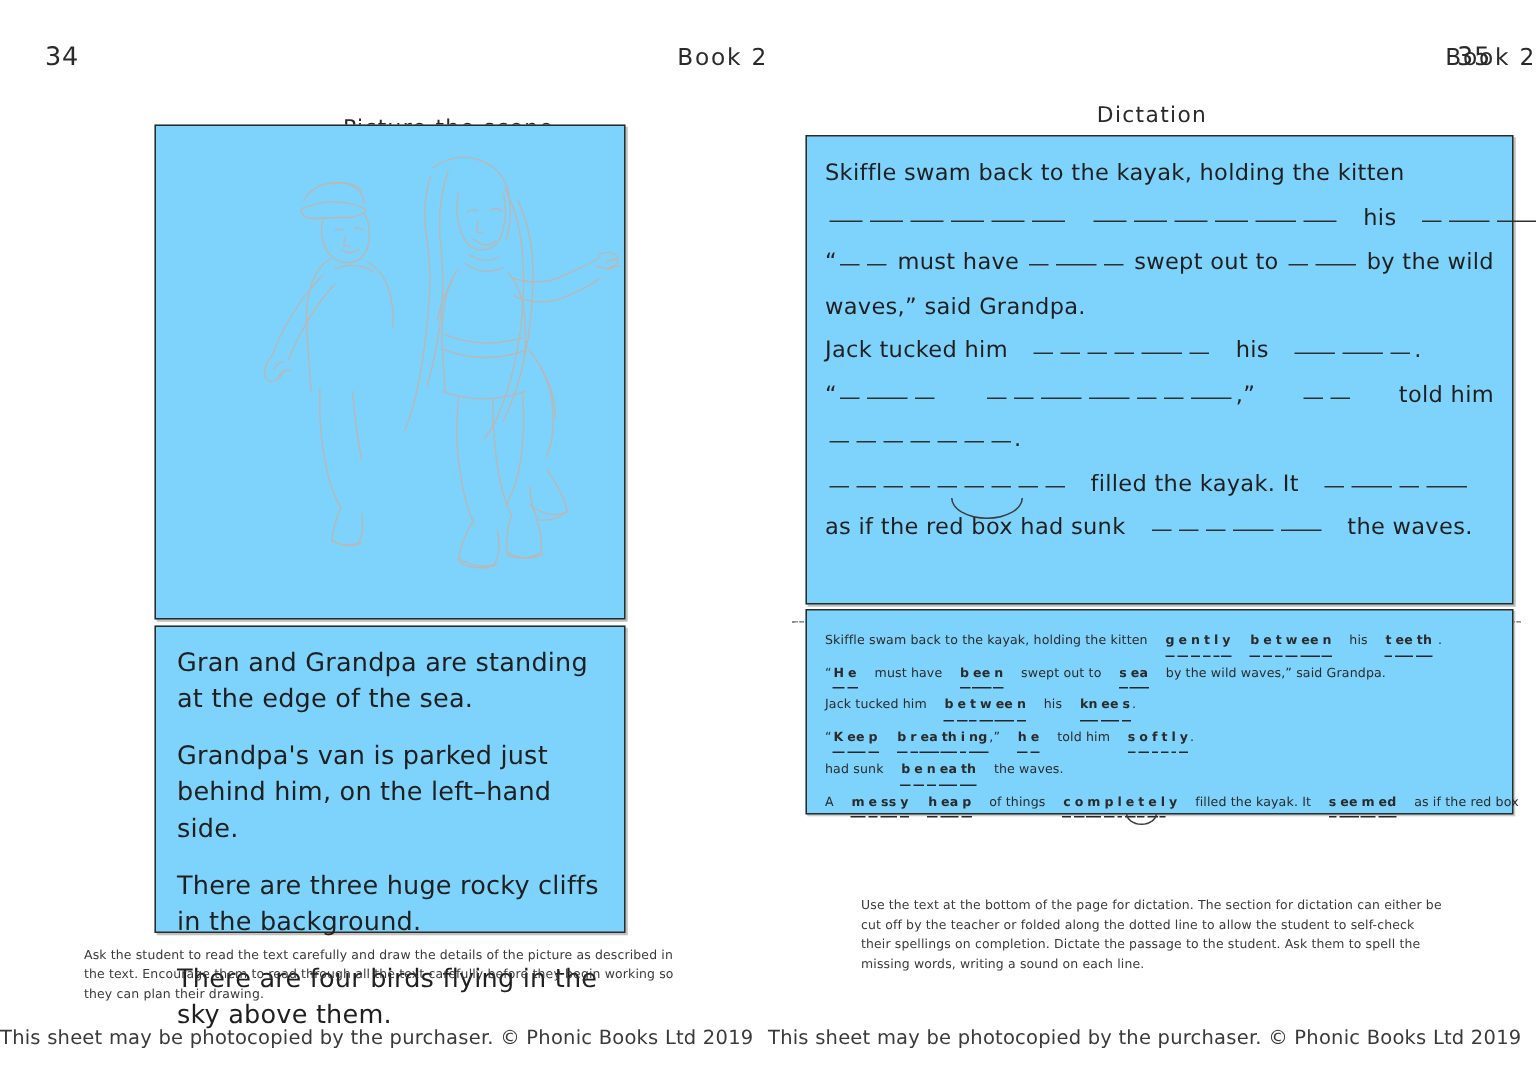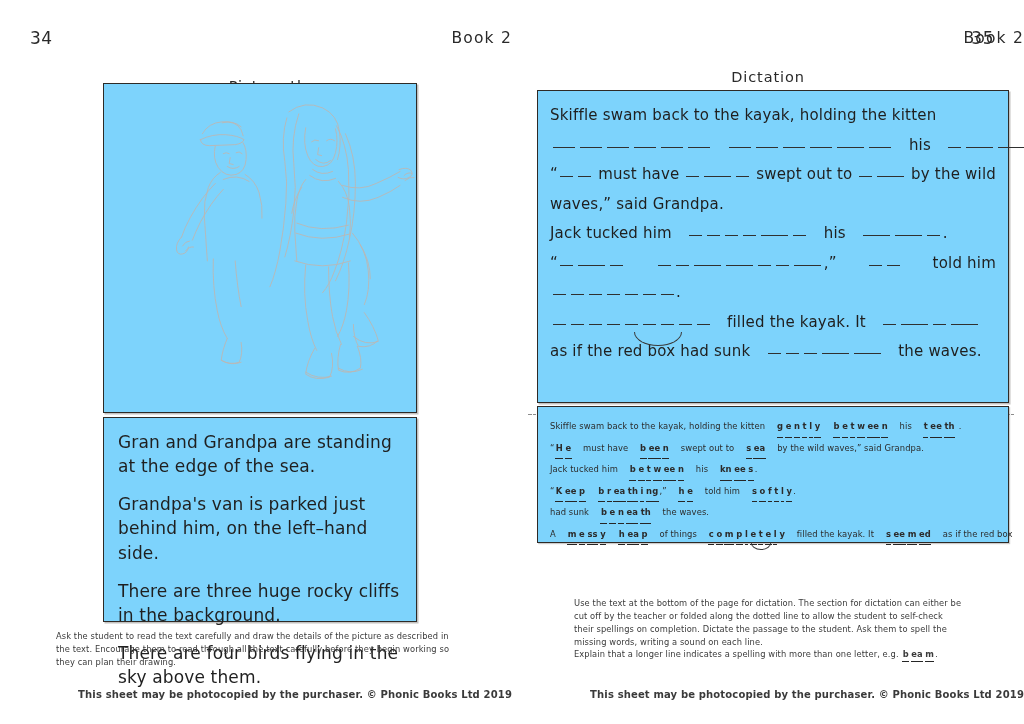--- a/index.html
+++ b/index.html
@@ -181,26 +181,25 @@
     left: 56px; top: 630px; width: 400px;
     text-align: left;
   }
   .teacher-note.right {
     left: 62px; top: 597px; width: 390px;
     text-align: left;
   }
   .copyright {
     position: absolute;
     width: 100%;
-    text-align: right;
+    text-align: left;
     bottom: 24px;
-    font-size: 10px;
+    font-size: 13px;
     color: #3a3a3a;
     letter-spacing: .15px;
-    font-weight: bold;
   }
 </style>
 </head>
 <body>
 
 <div class="spread">
 
   <div class="page">
 
     <div class="folio left">34</div>
@@ -448,18 +447,17 @@
         <span>filled  the  kayak. It</span>
         <span class="spacer"></span>
         <span><span class="gr">s</span><span class="gr">ee</span><span class="gr">m</span><span class="gr">ed</span></span>
         <span class="spacer"></span>
         <span>as if the red box</span>
       </div>
     </div>
 
     <div class="teacher-note right">
       <span>Use the text at the bottom of the page for dictation. The section for dictation can either be cut off by the teacher or folded along the dotted line to allow the student to self-check their spellings on completion. Dictate the passage to the student. Ask them to spell the missing words, writing a sound on each line.</span><br>
-      <span><span>Explain that a longer line indicates a spelling with more than one letter, e.g. </span><span class="gr">b</span><span class="gr">ea</span><span class="gr">m</span>.</span>
     </div>
 
     <div class="copyright">This sheet may be photocopied by the purchaser.  © Phonic Books Ltd 2019</div>
   </div>
 </div>
 
 </body></html>

